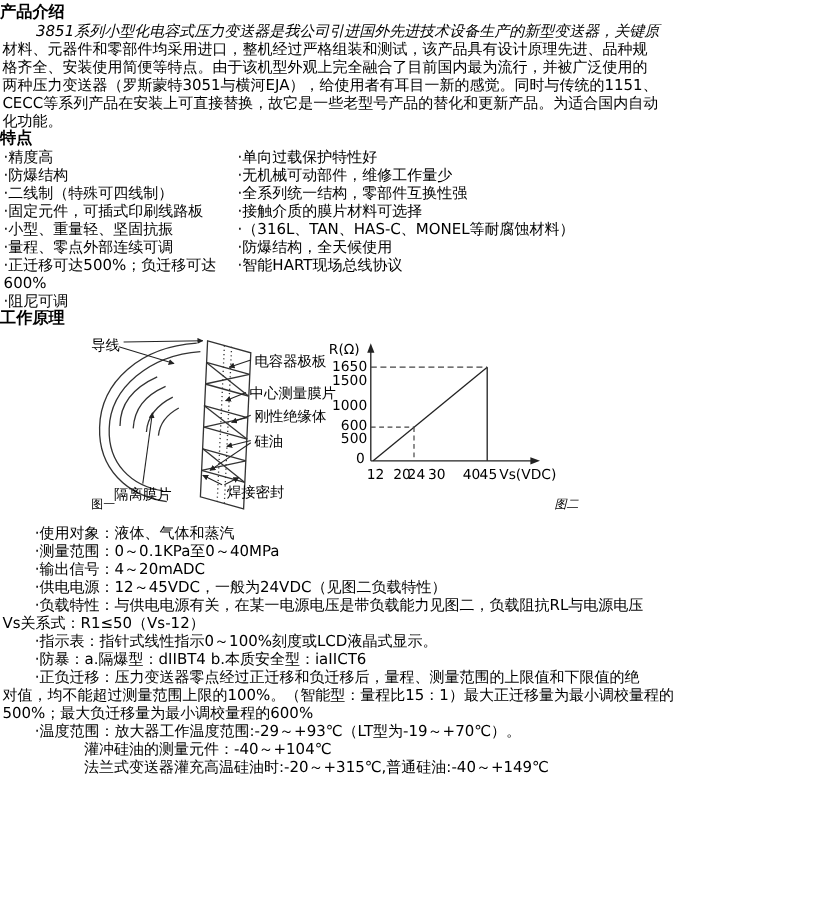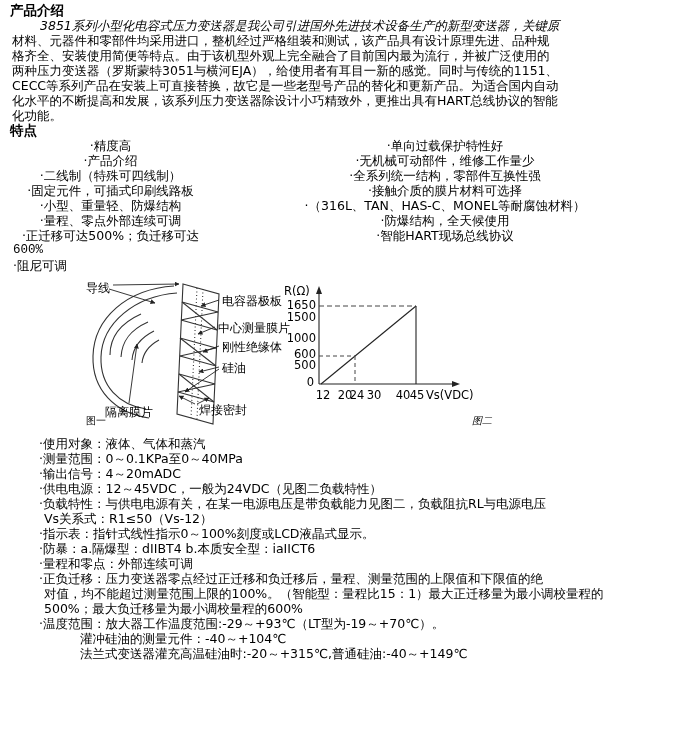--- a/index.html
+++ b/index.html
@@ -2,75 +2,75 @@
 <html><head>
 <meta charset="utf-8">
 <style>
   html,body{margin:0;padding:0;}
   body{
     width:682px;height:751px;overflow:hidden;
     background:#ffffff;color:#000000;
     font-family:"DejaVu Sans","Liberation Sans",sans-serif;
     font-size:12.5px;line-height:15px;
   }
-  .doc{padding:3px 0 0 10px;position:relative;}
+  .doc{padding:3px 0 0 0;position:relative;}
   .h{font-size:13.5px;font-weight:bold;line-height:15px;white-space:nowrap;}
   .ln{white-space:nowrap;line-height:15px;padding-left:2px;}
   .ln.first{padding-left:30px;font-style:italic;}
-  .feat{display:grid;grid-template-columns:195px auto;padding-left:3px;text-align:center;}
+  .feat{display:grid;grid-template-columns:195px auto;padding-left:3px;}
   .feat .fi{white-space:nowrap;line-height:15px;}
-  .carry{padding-left:3px;white-space:nowrap;line-height:15px;font-family:Liberation Mono, monospace;}
+  .carry{padding-left:3px;white-space:nowrap;line-height:15px;}
   .extra{padding-left:3px;white-space:nowrap;line-height:15px;}
   .figs{position:relative;height:163px;}
   .figs svg{position:absolute;}
   .cap{position:absolute;font-size:10px;line-height:15px;text-align:right;}
-  .specs .s0{padding-left:2px;margin-left:32px;}
+  .specs .s0{padding-left:2px;}
   .specs .s1{padding-left:29px;}
   .specs .s2{padding-left:70px;}
   .specs div{white-space:nowrap;line-height:15px;}
   svg text{font-family:"DejaVu Sans","Liberation Sans",sans-serif;fill:#000;}
   .fig-label{font-size:12px;}
   .tick{font-size:11.5px;}
 </style>
 </head>
 <body>
 
 <div class="doc">
 
   <div class="h">产品介绍</div>
   <div>
     <div class="ln first">3851系列小型化电容式压力变送器是我公司引进国外先进技术设备生产的新型变送器，关键原</div>
     <div class="ln">材料、元器件和零部件均采用进口，整机经过严格组装和测试，该产品具有设计原理先进、品种规</div>
     <div class="ln">格齐全、安装使用简便等特点。由于该机型外观上完全融合了目前国内最为流行，并被广泛使用的</div>
     <div class="ln">两种压力变送器（罗斯蒙特3051与横河EJA），给使用者有耳目一新的感觉。同时与传统的1151、</div>
     <div class="ln">CECC等系列产品在安装上可直接替换，故它是一些老型号产品的替化和更新产品。为适合国内自动</div>
-    <div class="ln">化水平的不断提高和发展，该系列压力变送器除设计小巧精致外，更推出具有HART总线协议的智能</div>
     <div class="ln">化功能。</div>
   </div>
 
   <div class="h">特点</div>
   <div class="feat">
     <div class="fi">·精度高</div>
     <div class="fi">·单向过载保护特性好</div>
-    <div class="fi">·产品介绍</div>
+    <div class="fi">·防爆结构</div>
     <div class="fi">·无机械可动部件，维修工作量少</div>
     <div class="fi">·二线制（特殊可四线制）</div>
     <div class="fi">·全系列统一结构，零部件互换性强</div>
     <div class="fi">·固定元件，可插式印刷线路板</div>
     <div class="fi">·接触介质的膜片材料可选择</div>
-    <div class="fi">·小型、重量轻、防爆结构</div>
+    <div class="fi">·小型、重量轻、坚固抗振</div>
     <div class="fi">·（316L、TAN、HAS-C、MONEL等耐腐蚀材料）</div>
     <div class="fi">·量程、零点外部连续可调</div>
     <div class="fi">·防爆结构，全天候使用</div>
     <div class="fi">·正迁移可达500%；负迁移可达</div>
     <div class="fi">·智能HART现场总线协议</div>
   </div>
   <div class="carry">600%</div>
   <div class="extra">·阻尼可调</div>
 
+  <div class="h">工作原理</div>
 
   <div class="figs">
 
     <svg style="left:69px;top:3px;" width="300" height="160" viewBox="0 0 300 160">
       <defs>
         <marker id="arr" viewBox="0 0 10 10" refX="9" refY="5" markerWidth="5.5" markerHeight="5.5" orient="auto">
           <path d="M0,0 L10,5 L0,10 z" fill="#222"></path>
         </marker>
       </defs>
       <g fill="none" stroke="#333" stroke-width="1.1">
@@ -157,21 +157,20 @@
 
   <div class="specs">
     <div class="s1">·使用对象：液体、气体和蒸汽</div>
     <div class="s1">·测量范围：0～0.1KPa至0～40MPa</div>
     <div class="s1">·输出信号：4～20mADC</div>
     <div class="s1">·供电电源：12～45VDC，一般为24VDC（见图二负载特性）</div>
     <div class="s1">·负载特性：与供电电源有关，在某一电源电压是带负载能力见图二，负载阻抗RL与电源电压</div>
     <div class="s0">Vs关系式：R1≤50（Vs-12）</div>
     <div class="s1">·指示表：指针式线性指示0～100%刻度或LCD液晶式显示。</div>
     <div class="s1">·防暴：a.隔爆型：dIIBT4 b.本质安全型：iaIICT6</div>
-    <div class="s1">·量程和零点：外部连续可调</div>
     <div class="s1">·正负迁移：压力变送器零点经过正迁移和负迁移后，量程、测量范围的上限值和下限值的绝</div>
     <div class="s0">对值，均不能超过测量范围上限的100%。（智能型：量程比15：1）最大正迁移量为最小调校量程的</div>
     <div class="s0">500%；最大负迁移量为最小调校量程的600%</div>
     <div class="s1">·温度范围：放大器工作温度范围:-29～+93℃（LT型为-19～+70℃）。</div>
     <div class="s2">灌冲硅油的测量元件：-40～+104℃</div>
     <div class="s2">法兰式变送器灌充高温硅油时:-20～+315℃,普通硅油:-40～+149℃</div>
   </div>
 
 </div>
 

